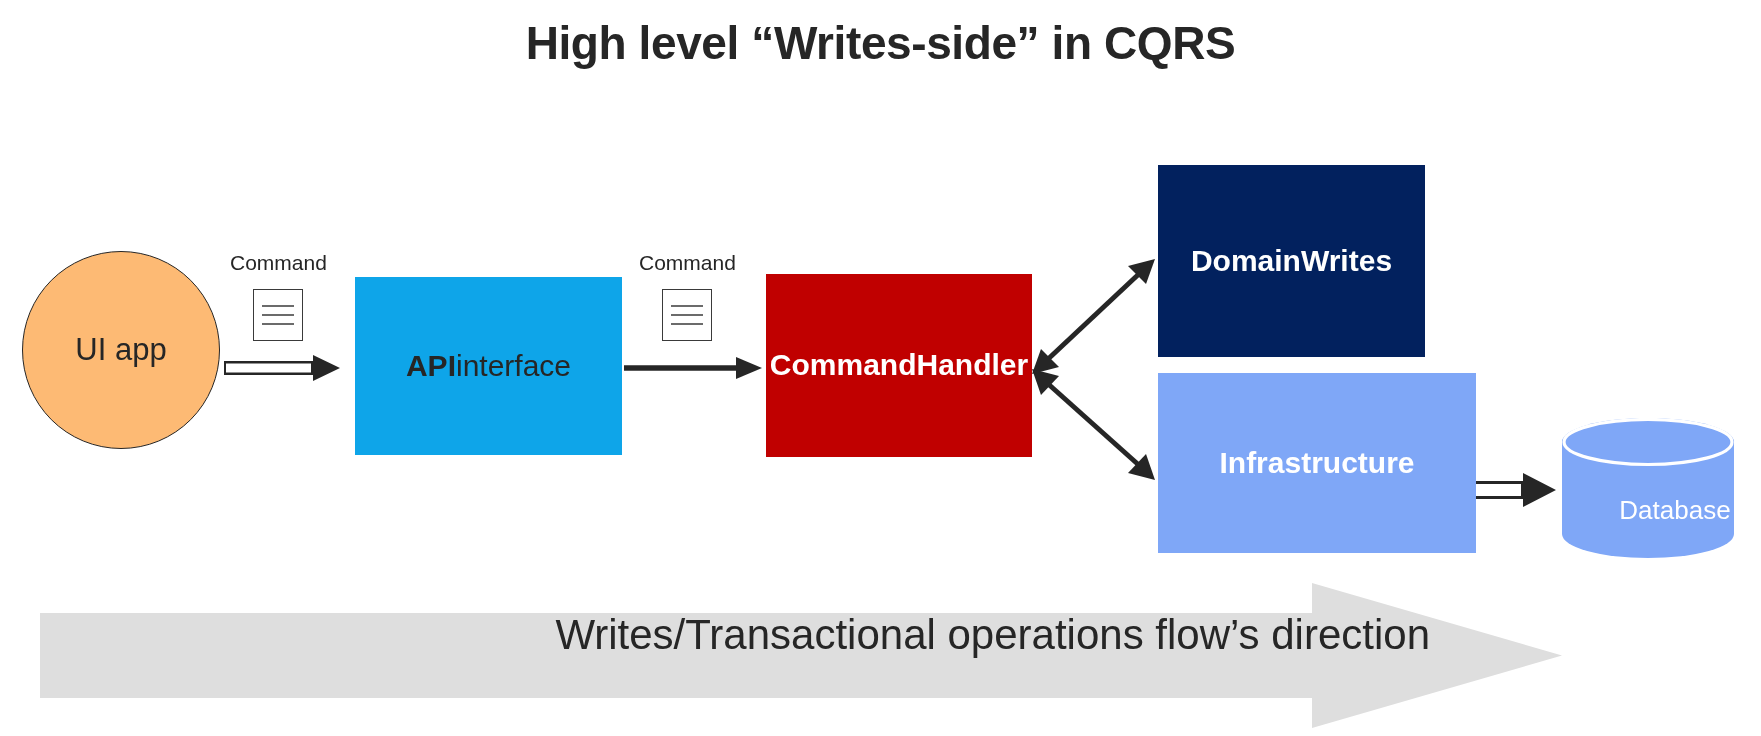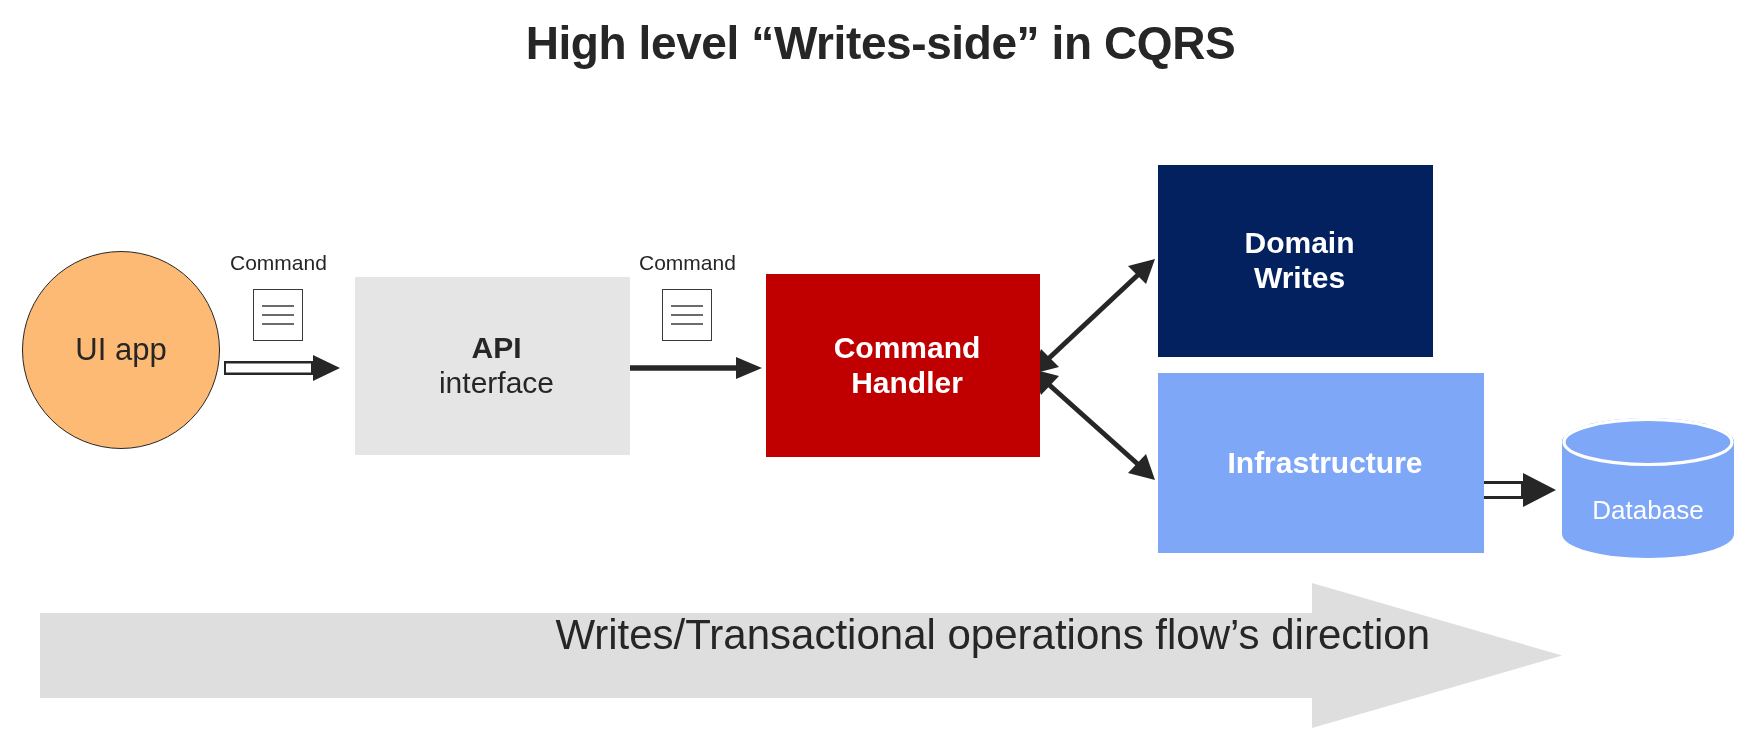--- a/index.html
+++ b/index.html
@@ -27,26 +27,25 @@
     font-weight: bold;
     letter-spacing: -0.4px;
     color: #262626;
     white-space: nowrap;
   }
 
   
   .box {
     position: absolute;
     display: flex;
-    flex-direction: column;
+    flex-direction: row;
     align-items: center;
     justify-content: center;
     text-align: center;
     line-height: 1.16;
-    padding-left: 8px;
   }
 
   
   #ui-app {
     position: absolute;
     left: 22px;
     top: 251px;
     width: 198px;
     height: 198px;
     border-radius: 50%;
@@ -59,21 +58,21 @@
     color: #262626;
     box-sizing: border-box;
   }
 
   
   #api-box {
     left: 355px;
     top: 277px;
     width: 267px;
     height: 178px;
-    background: #e5e5e5;
+    background: #0ea5e9;
     color: #262626;
   }
   #api-box .l1 { font-size: 30px; font-weight: bold; }
   #api-box .l2 { font-size: 30px; font-weight: normal; }
 
   
   #cmd-handler-box {
     left: 766px;
     top: 274px;
     width: 266px;
@@ -160,20 +159,21 @@
   }
   #database-label {
     position: absolute;
     left: 1562px;
     top: 495px;
     width: 172px;
     text-align: center;
     font-size: 26px;
     color: #ffffff;
     white-space: nowrap;
+    padding-left: 27px;
   }
 
   
   #flow-banner {
     position: absolute;
     left: 40px;
     top: 583px;
     width: 1522px;
     height: 145px;
   }

